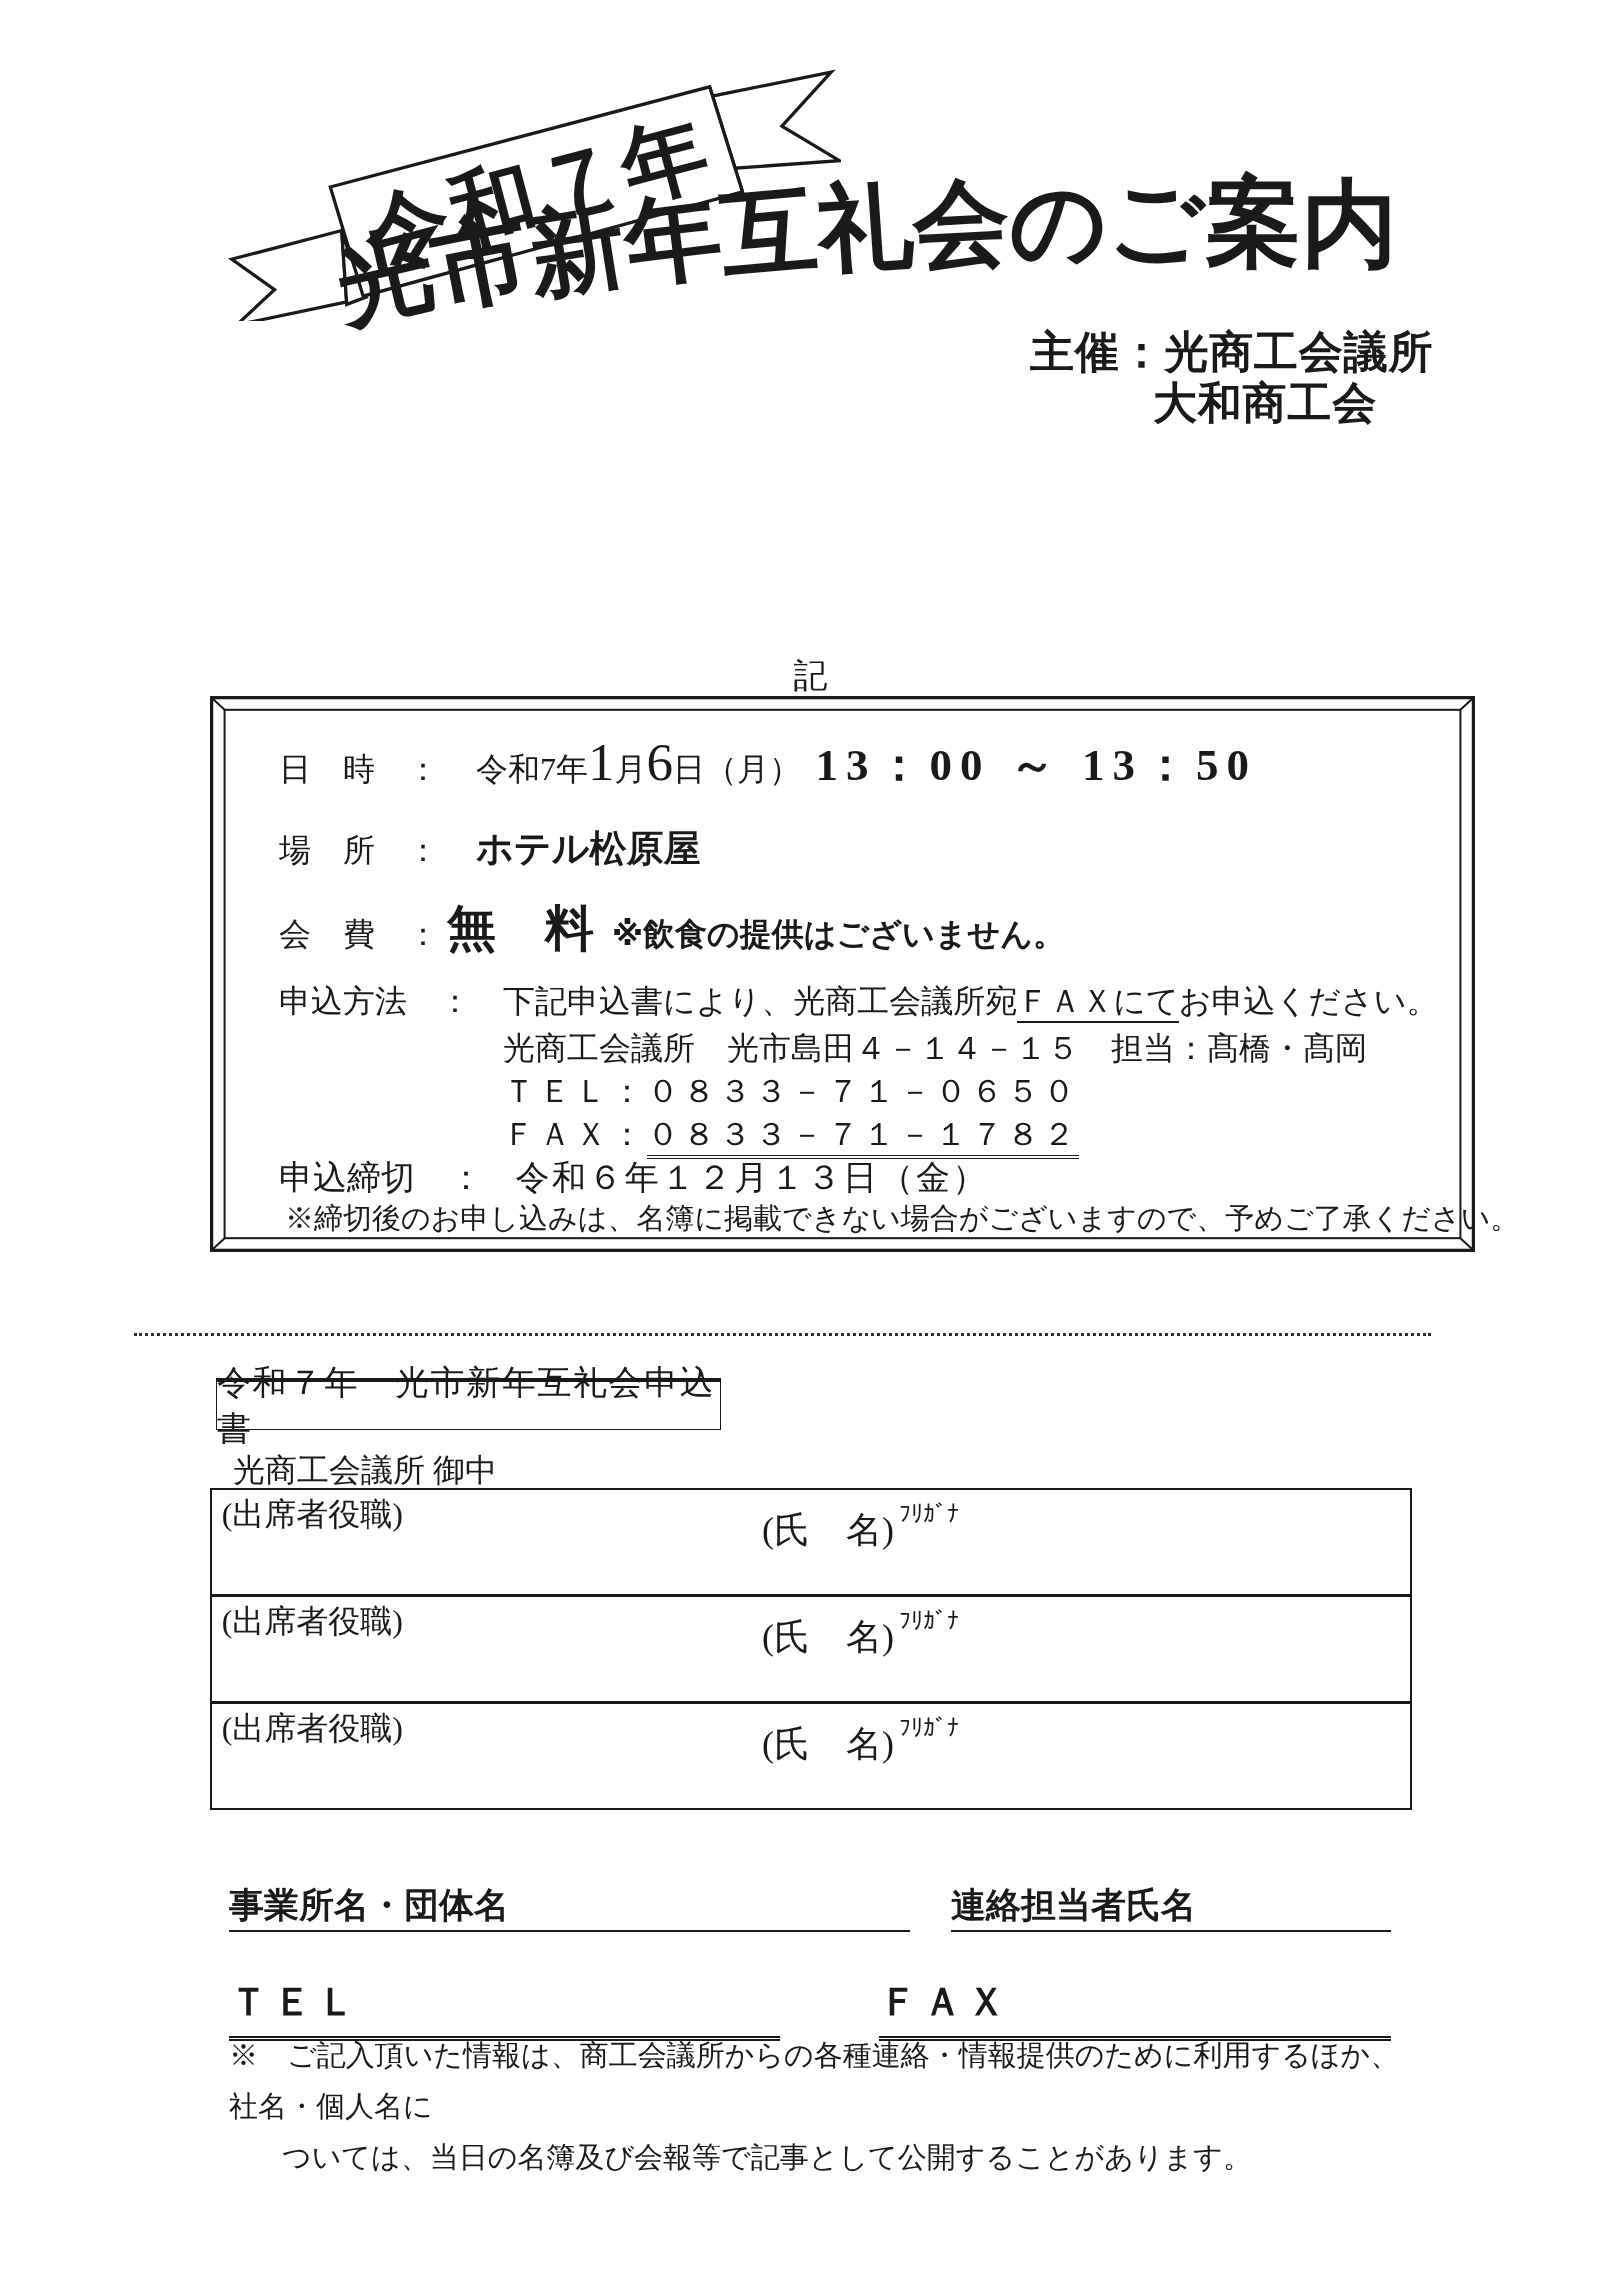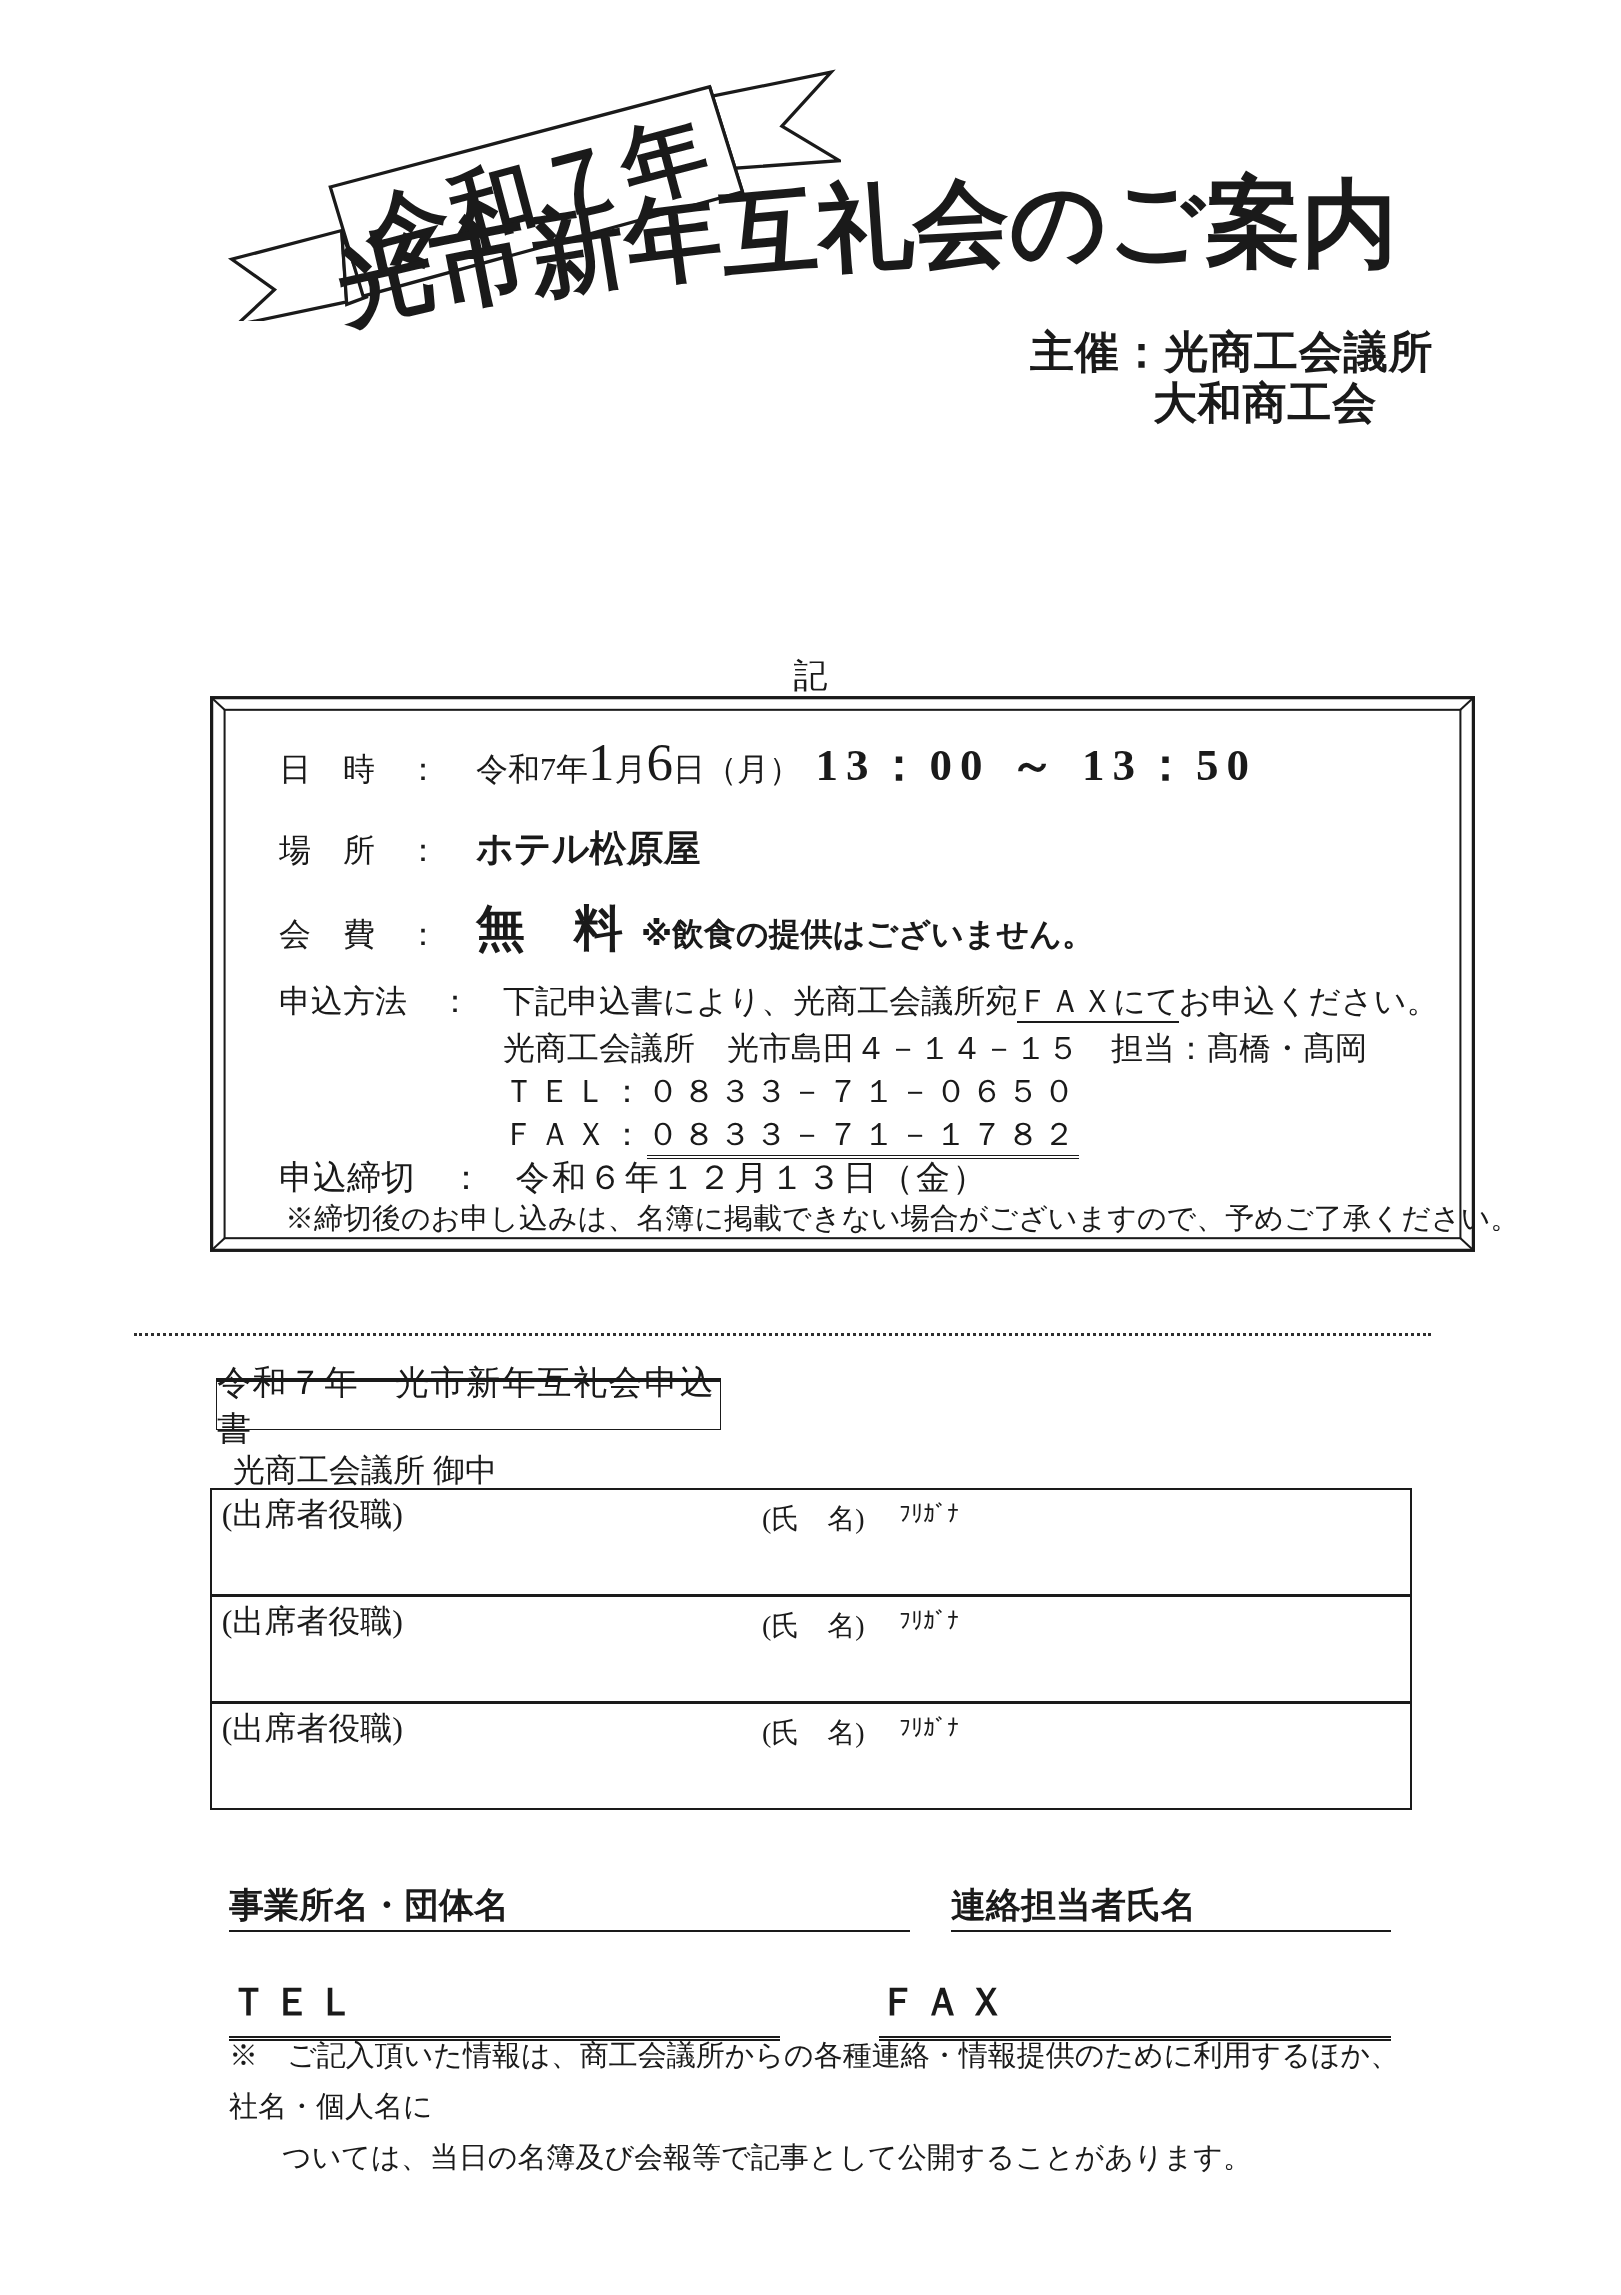--- a/index.html
+++ b/index.html
@@ -57,21 +57,21 @@
   .form-title-box{position:absolute;left:216px;top:1378px;width:503px;height:47px;
                   border:1.6px solid #1a1a1a;border-top:4px solid #1a1a1a;
                   display:flex;align-items:center;justify-content:center;
                   font-size:34px;letter-spacing:1.6px;}
   .addressee{position:absolute;left:233px;top:1449px;font-size:32px;}
   .att-table{position:absolute;left:210px;top:1488px;width:1198px;
              border:2.4px solid #1a1a1a;}
   .att-row{position:relative;height:104px;border-bottom:3.2px solid #1a1a1a;}
   .att-row:last-child{border-bottom:none;}
   .att-role{position:absolute;left:9.7px;top:3.2px;font-size:32px;}
-  .att-name{position:absolute;left:550px;top:10px;font-size:28px;}
+  .att-name{position:absolute;left:550px;top:16px;font-size:36px;}
   .att-kana{position:absolute;left:687px;top:11.3px;font-size:24px;}
 
   .fieldline{position:absolute;border-bottom:2.4px solid #1a1a1a;padding-bottom:1px;
              font-size:35px;font-weight:800;}
   .fieldline2{position:absolute;border-bottom:5.7px double #1a1a1a;padding-bottom:6.5px;
               font-size:39px;font-weight:600;letter-spacing:4.9px;}
   .privacy{position:absolute;left:229px;top:2030px;width:1183px;font-size:29px;
            line-height:1.75;}
   .privacy .p2{display:block;margin-left:53px;}
 </style>
@@ -131,21 +131,21 @@
       <span style="margin-left:29px;">令和7年</span><span class="bignum">1</span><span>月</span><span class="bignum">6</span><span>日</span><span>（月）</span><span class="timebig">13：00 ～ 13：50</span>
     </div>
 
     <div class="row" style="left:69px;top:128px;">
       <span class="lbl">場　所　：</span>
       <span class="placeval gothic" style="margin-left:29px;">ホテル松原屋</span>
     </div>
 
     <div class="row" style="left:69px;top:208px;">
       <span class="lbl">会　費　：</span>
-      <span class="feeval gothic" style="margin-left:29px;">無　料</span><span class="feenote gothic">※飲食の提供はございません。</span>
+      <span class="feeval gothic" style="">無　料</span><span class="feenote gothic">※飲食の提供はございません。</span>
     </div>
 
     <div class="row" style="left:69px;top:284px;">
       <span class="lbl">申込方法　：</span>
       <span style="margin-left:24px;">下記申込書により、光商工会議所宛</span><span class="ul-solid">ＦＡＸにて</span><span>お申込ください。</span>
     </div>
 
     <div class="row" style="left:293px;top:331px;">光商工会議所　光市島田４－１４－１５　担当：髙橋・髙岡</div>
 
     <div class="row telfax" style="left:293px;top:374px;">

